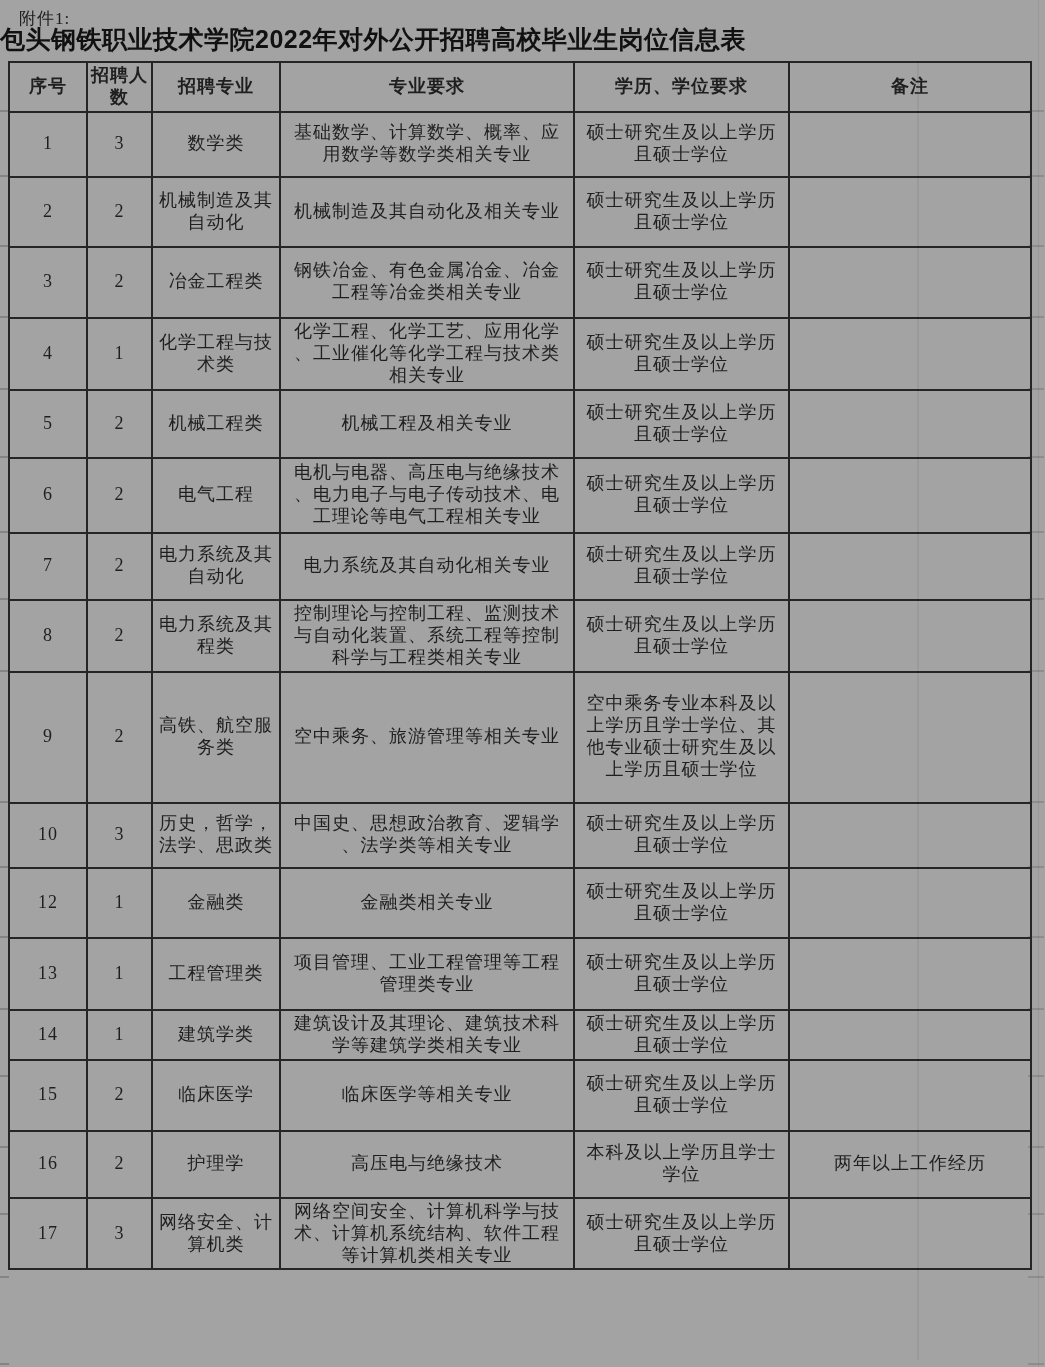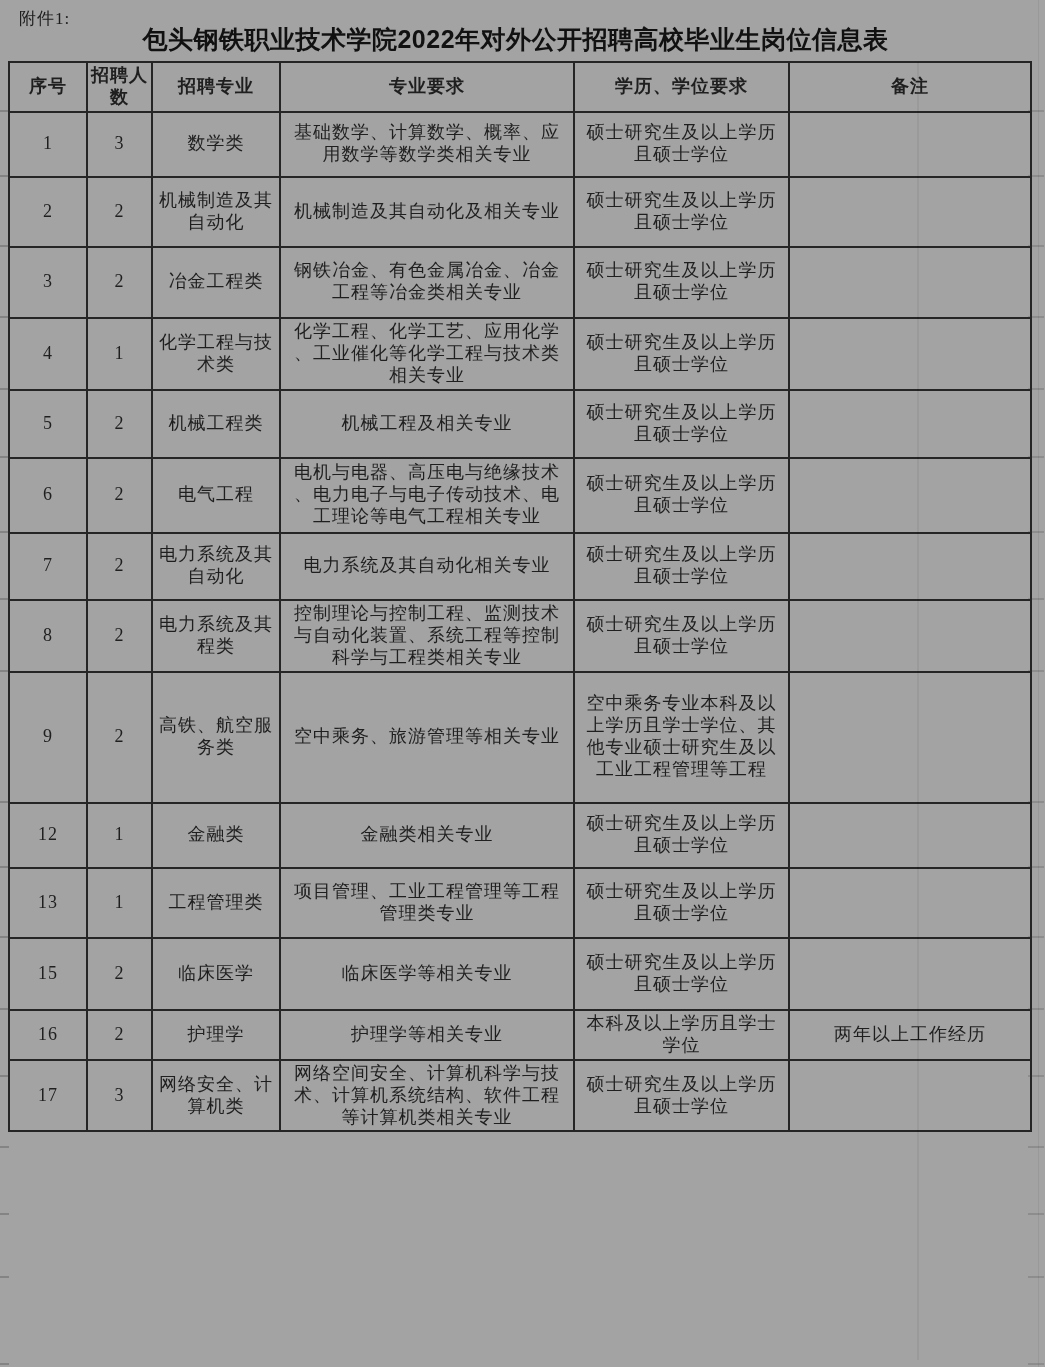--- a/index.html
+++ b/index.html
@@ -23,21 +23,20 @@
     font-size: 17px;
     letter-spacing: 1px;
   }
 
   .title {
     position: absolute;
     left: 0;
     right: 14px;
     top: 23px;
     margin: 0;
-    text-align: center;
     font-family: "Liberation Sans", "DejaVu Sans", sans-serif;
     font-weight: 700;
     font-size: 25px;
     letter-spacing: 0.5px;
     color: #111;
   }
 
   table.job-table {
     position: absolute;
     left: 8px;
@@ -241,24 +240,35 @@
 
   <tr>
     <td>9</td>
     <td>2</td>
     <td>高铁、航空服
 务类</td>
     <td>空中乘务、旅游管理等相关专业</td>
     <td>空中乘务专业本科及以
 上学历且学士学位、其
 他专业硕士研究生及以
-工业工程管理等工程</td>
-    <td></td>
-  </tr>
-
+上学历且硕士学位</td>
+    <td></td>
+  </tr>
+
+  <tr>
+    <td>10</td>
+    <td>3</td>
+    <td>历史，哲学，
+法学、思政类</td>
+    <td>中国史、思想政治教育、逻辑学
+、法学类等相关专业</td>
+    <td>硕士研究生及以上学历
+且硕士学位</td>
+    <td></td>
+  </tr>
 
 
   <tr>
     <td>12</td>
     <td>1</td>
     <td>金融类</td>
     <td>金融类相关专业</td>
     <td>硕士研究生及以上学历
 且硕士学位</td>
     <td></td>
@@ -268,36 +278,46 @@
     <td>13</td>
     <td>1</td>
     <td>工程管理类</td>
     <td>项目管理、工业工程管理等工程
 管理类专业</td>
     <td>硕士研究生及以上学历
 且硕士学位</td>
     <td></td>
   </tr>
 
+  <tr>
+    <td>14</td>
+    <td>1</td>
+    <td>建筑学类</td>
+    <td>建筑设计及其理论、建筑技术科
+学等建筑学类相关专业</td>
+    <td>硕士研究生及以上学历
+且硕士学位</td>
+    <td></td>
+  </tr>
 
   <tr>
     <td>15</td>
     <td>2</td>
     <td>临床医学</td>
     <td>临床医学等相关专业</td>
     <td>硕士研究生及以上学历
 且硕士学位</td>
     <td></td>
   </tr>
 
   <tr>
     <td>16</td>
     <td>2</td>
     <td>护理学</td>
-    <td>护理学等相关专业</td>
+    <td>高压电与绝缘技术</td>
     <td>本科及以上学历且学士
 学位</td>
     <td>两年以上工作经历</td>
   </tr>
 
   <tr>
     <td>17</td>
     <td>3</td>
     <td>网络安全、计
 算机类</td>

